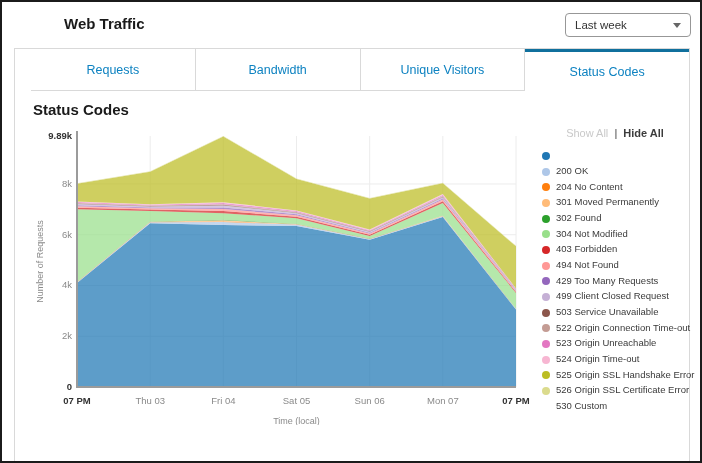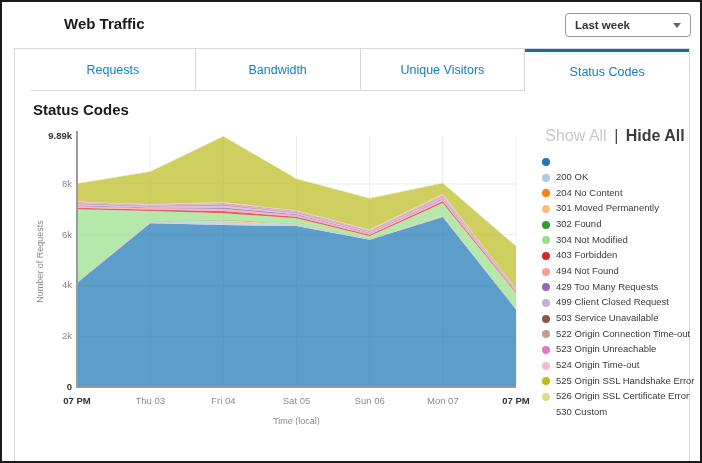--- a/index.html
+++ b/index.html
@@ -4,34 +4,34 @@
 <style>
   :root{
     --accent:#0d82c1; --tabbar:#10709d; --axis:#9b9b9b; --grid:#ececec;
     --muted:#6e6e6e; --cardborder:#d9d9d9; --frameborder:#1b1b1b; --text:#2b2b2b;
   }
   *{box-sizing:border-box;margin:0;padding:0}
   body{font-family:"Liberation Sans",sans-serif;background:#fff;}
   .frame{position:relative;width:702px;height:463px;border:2px solid var(--frameborder);background:#fff;overflow:hidden;}
   .page-title{position:absolute;left:30px;top:13px;font-size:15px;font-weight:700;color:#1a1a1a;margin-left:32px;}
   .dropdown{position:absolute;left:563px;top:11px;width:126px;height:24px;border:1px solid #979797;border-radius:4px;
-    background:#fff;display:flex;align-items:center;justify-content:space-between;padding:0 9px;cursor:pointer;font-weight:bold;}
+    background:#fff;display:flex;align-items:center;justify-content:space-between;padding:0 9px;cursor:pointer;}
   .dropdown .val{font-size:11.5px;color:#333;}
   .dropdown .caret{width:0;height:0;border-left:4px solid transparent;border-right:4px solid transparent;border-top:5px solid #666;}
   .card{position:absolute;left:12px;top:46px;width:676px;height:454px;border:1px solid var(--cardborder);background:#fff;padding-left:16px;}
   .tabbar{display:flex;height:42px;width:100%;}
   .tab{flex:1;display:flex;align-items:center;justify-content:center;font-size:12.5px;color:var(--accent);
     border-bottom:1px solid var(--cardborder);border-right:1px solid var(--cardborder);cursor:pointer;background:#fff;}
   .tab:last-child{border-right:none;}
   .tab.active{border-bottom:none;border-top:3px solid var(--tabbar);font-weight:400;}
   .panel-title{position:absolute;left:18px;top:52px;font-size:15px;font-weight:700;color:#1a1a1a;}
   .chart-svg{position:absolute;left:8px;top:76px;}
   svg text{font-family:"Liberation Sans",sans-serif;}
   .legend{position:absolute;left:527px;top:78px;width:146px;}
-  .legend-header{font-size:16px;color:#444;text-align:center;margin-bottom:9px;white-space:nowrap;}
+  .legend-header{font-size:11px;color:#444;text-align:center;margin-bottom:9px;white-space:nowrap;}
   .legend-header .showall{color:#c9c9c9;cursor:default;}
   .legend-header .sep{color:#444;margin:0 3px;}
   .legend-header .hideall{color:#3c3c3c;font-weight:700;cursor:pointer;}
   .legend-item{display:flex;align-items:center;height:15.7px;cursor:pointer;white-space:nowrap;}
   .legend-dot{width:8px;height:8px;border-radius:50%;flex:0 0 8px;margin-right:6px;}
   .legend-label{font-size:9.5px;color:#3a3a3a;margin-top:29px;}
   .footer{position:absolute;left:0;bottom:0;width:100%;height:23px;border-top:1px solid #dcdcdc;background:#fff;}
   .help{position:absolute;right:16px;top:4px;font-size:12px;color:var(--accent);font-weight:700;cursor:pointer;}
   .help .arrow{font-size:10px;}
 </style>

